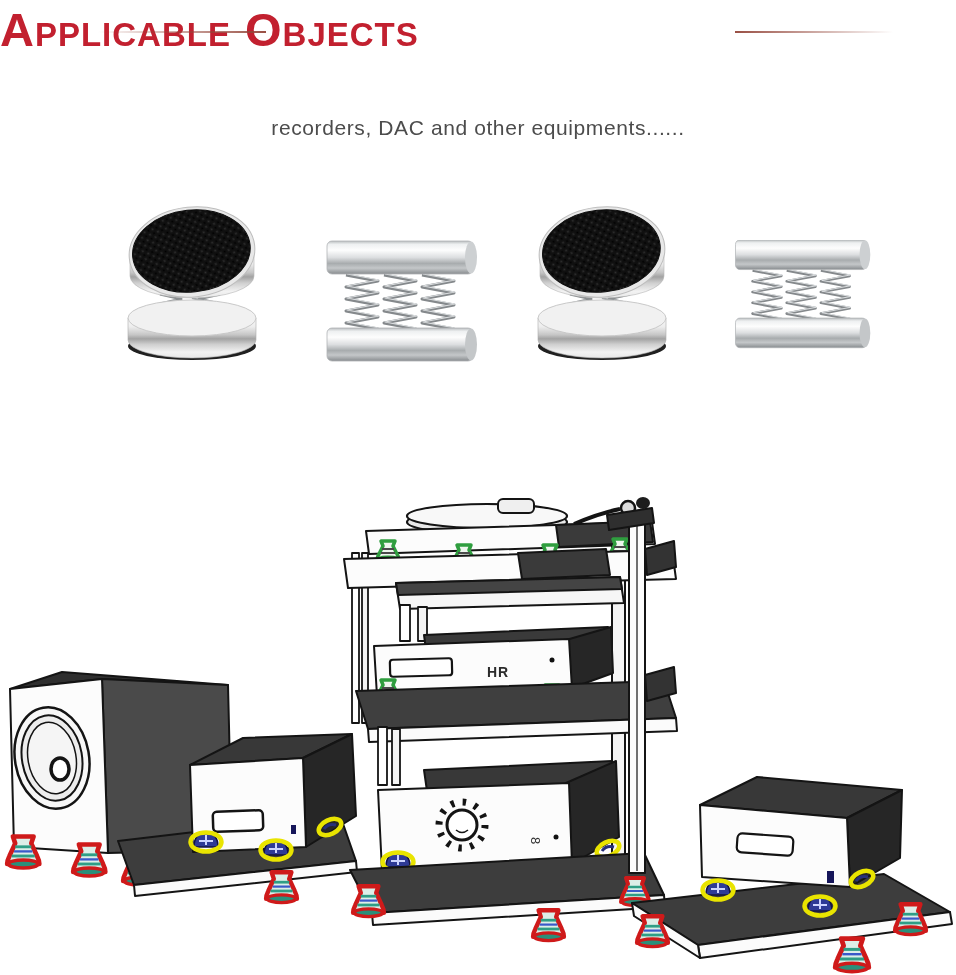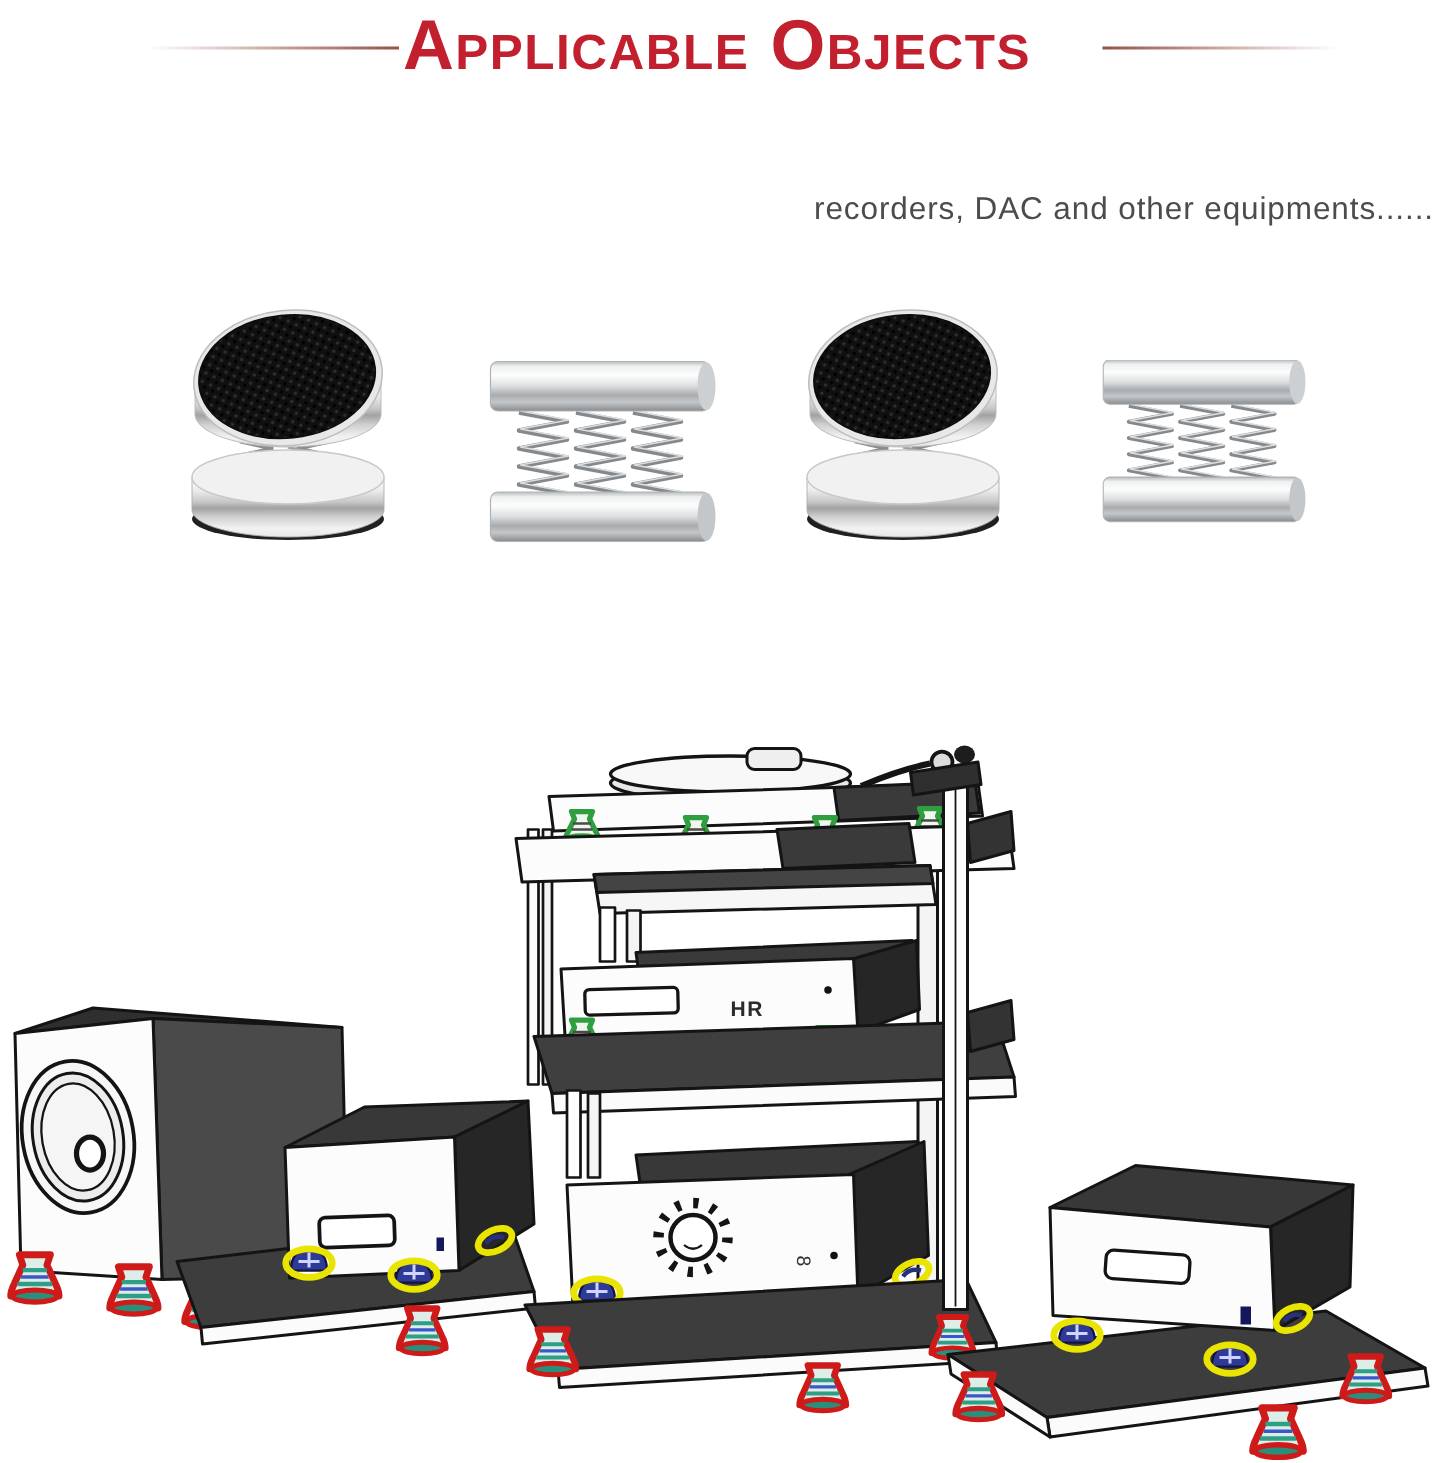--- a/index.html
+++ b/index.html
@@ -1,33 +1,33 @@
 <!DOCTYPE html>
 <html><head>
 <meta charset="utf-8">
 <style>
   html,body{margin:0;padding:0;background:#ffffff;}
   .canvas{
     position:relative;width:956px;height:975px;background:#ffffff;overflow:hidden;
     font-family:"Liberation Sans",sans-serif;
   }
   .title{
-    position:absolute;top:0px;left:0;width:100%;text-align:center;
+    position:absolute;top:0px;left:0;width:100%;
     font-size:47px;font-weight:700;letter-spacing:1px;
     font-variant:small-caps;color:#c2202f;line-height:60px;margin:0;
   }
   .rule{position:absolute;top:31px;height:2px;}
   .rule-left{left:98px;width:168px;background:linear-gradient(to right,rgba(153,85,66,0),rgba(148,70,58,.95));}
   .rule-right{left:735px;width:158px;background:linear-gradient(to left,rgba(153,85,66,0),rgba(148,70,58,.95));}
   .desc{
     position:absolute;left:0;width:100%;text-align:center;
     color:#4c4c4c;font-size:21px;font-weight:300;letter-spacing:.6px;
   }
   .desc1{top:84px;}
-  .desc2{top:128px;text-align:right;}
+  .desc2{top:116px;}
   .product{position:absolute;}
   #p1{left:116px;top:194px;}
   #p2{left:322px;top:238px;}
   #p3{left:526px;top:194px;}
   #p4{left:731px;top:240px;}
   .illus{position:absolute;left:0;top:475px;}
   svg{display:block;}
 </style>
 </head>
 <body>

